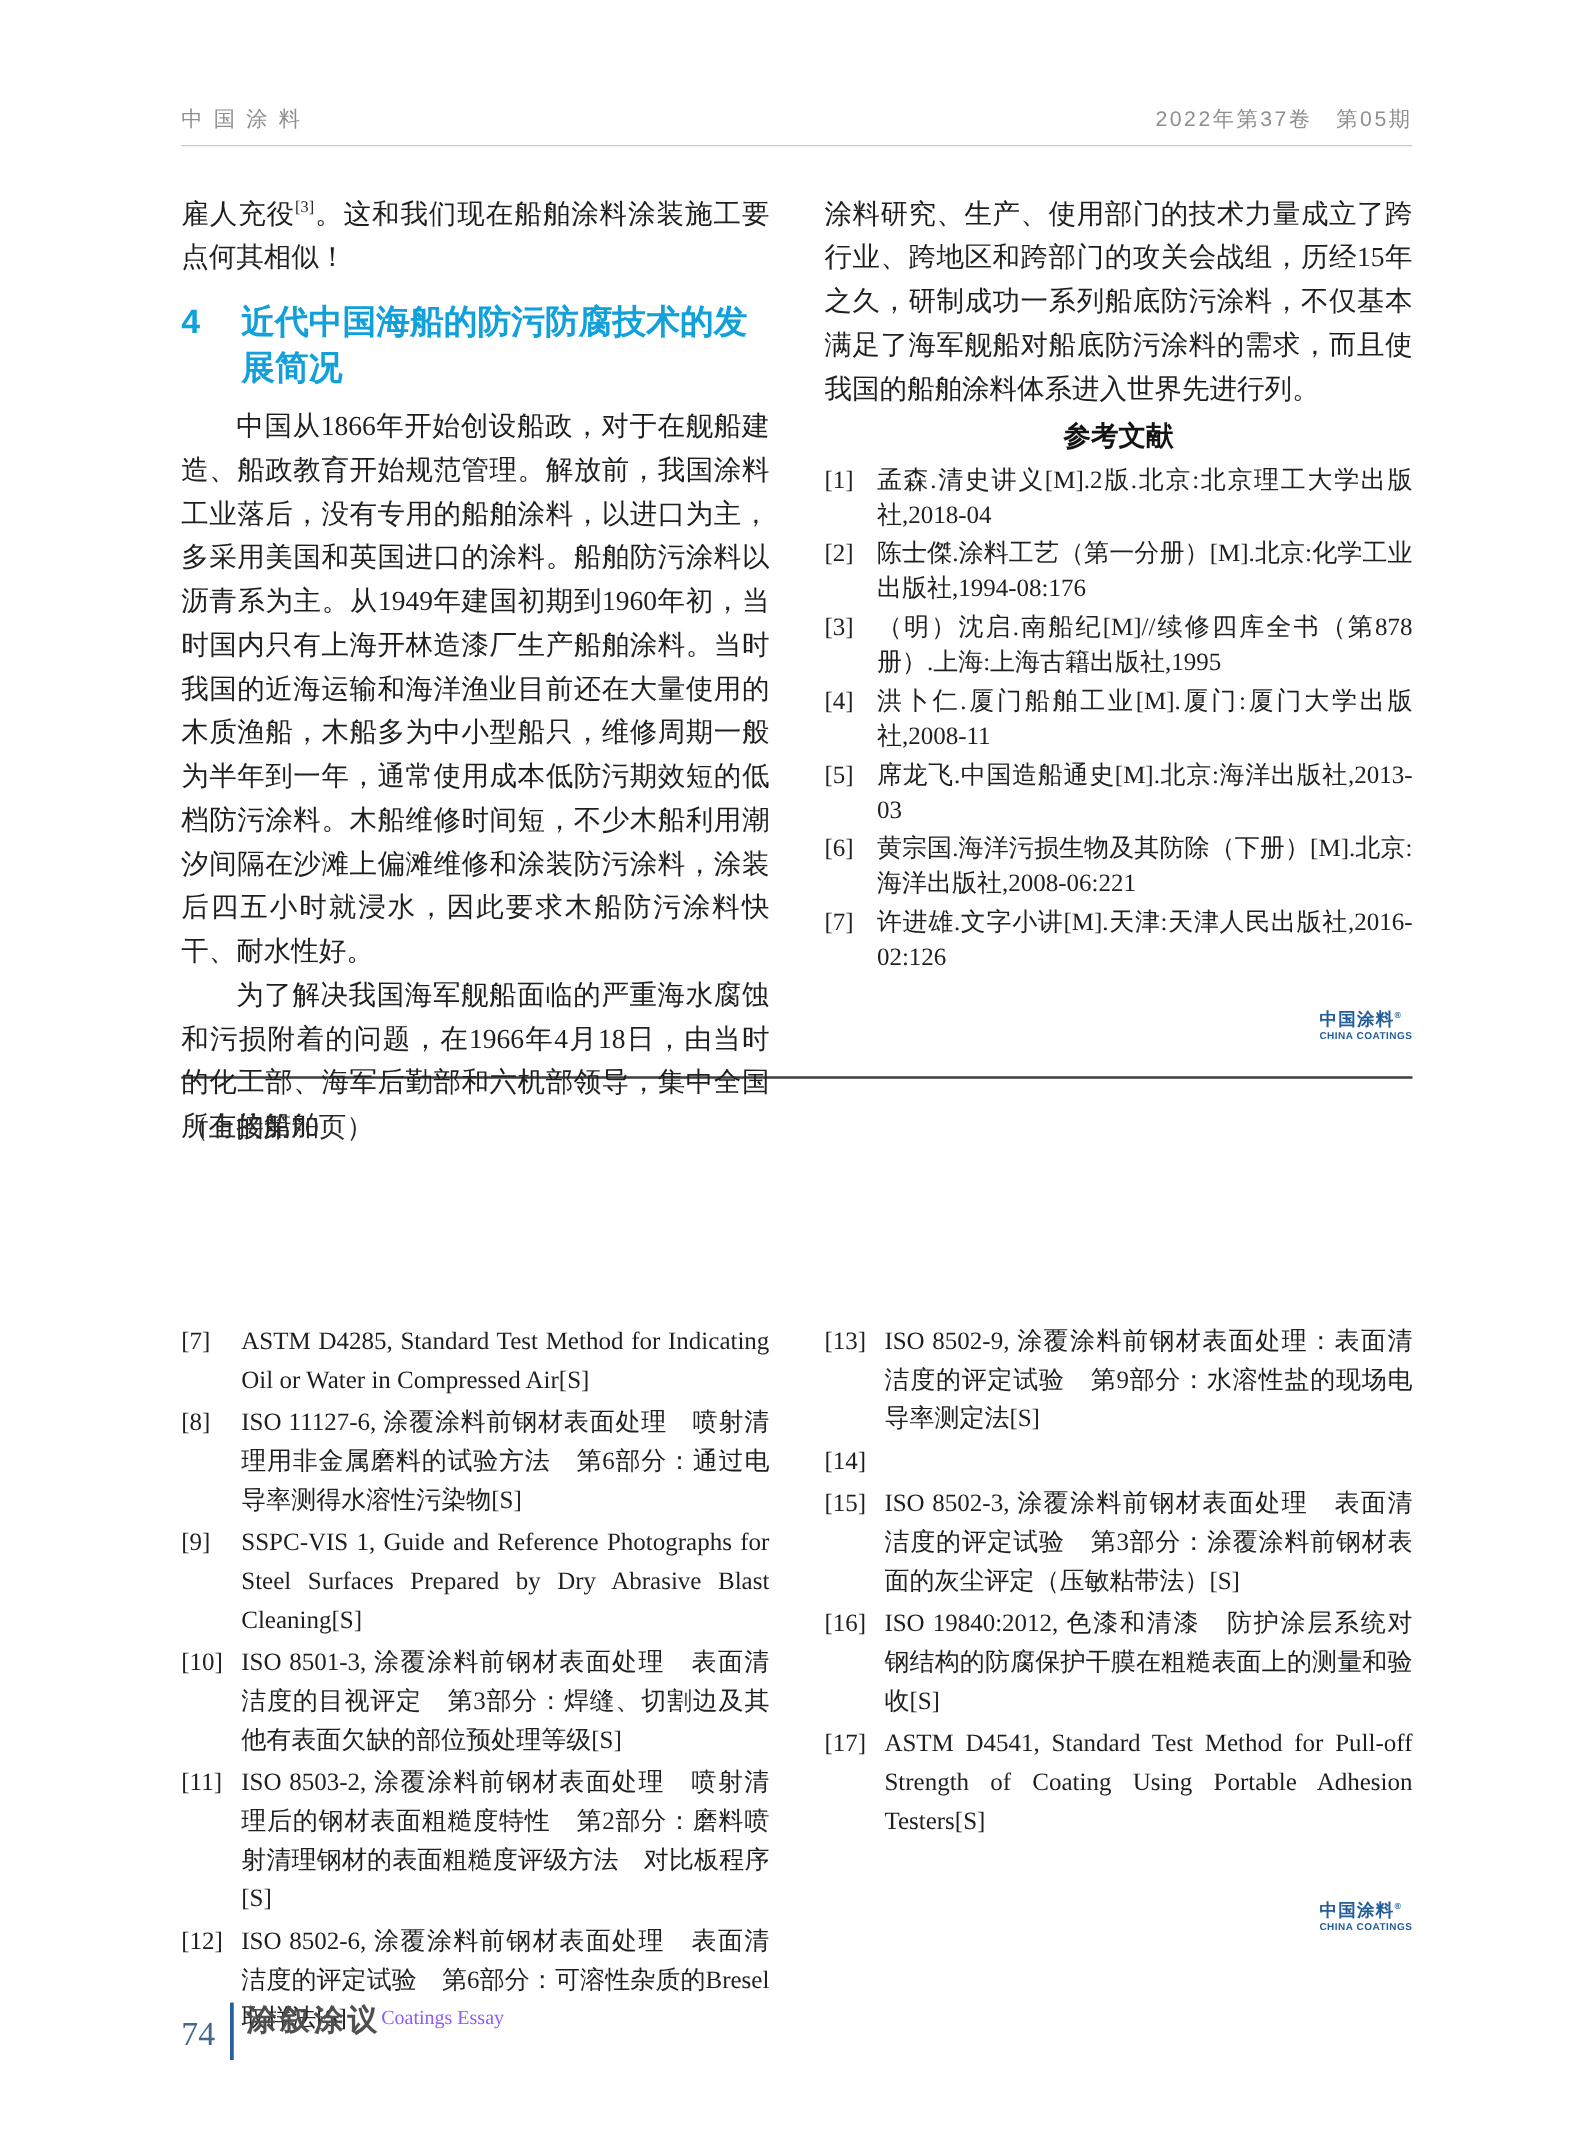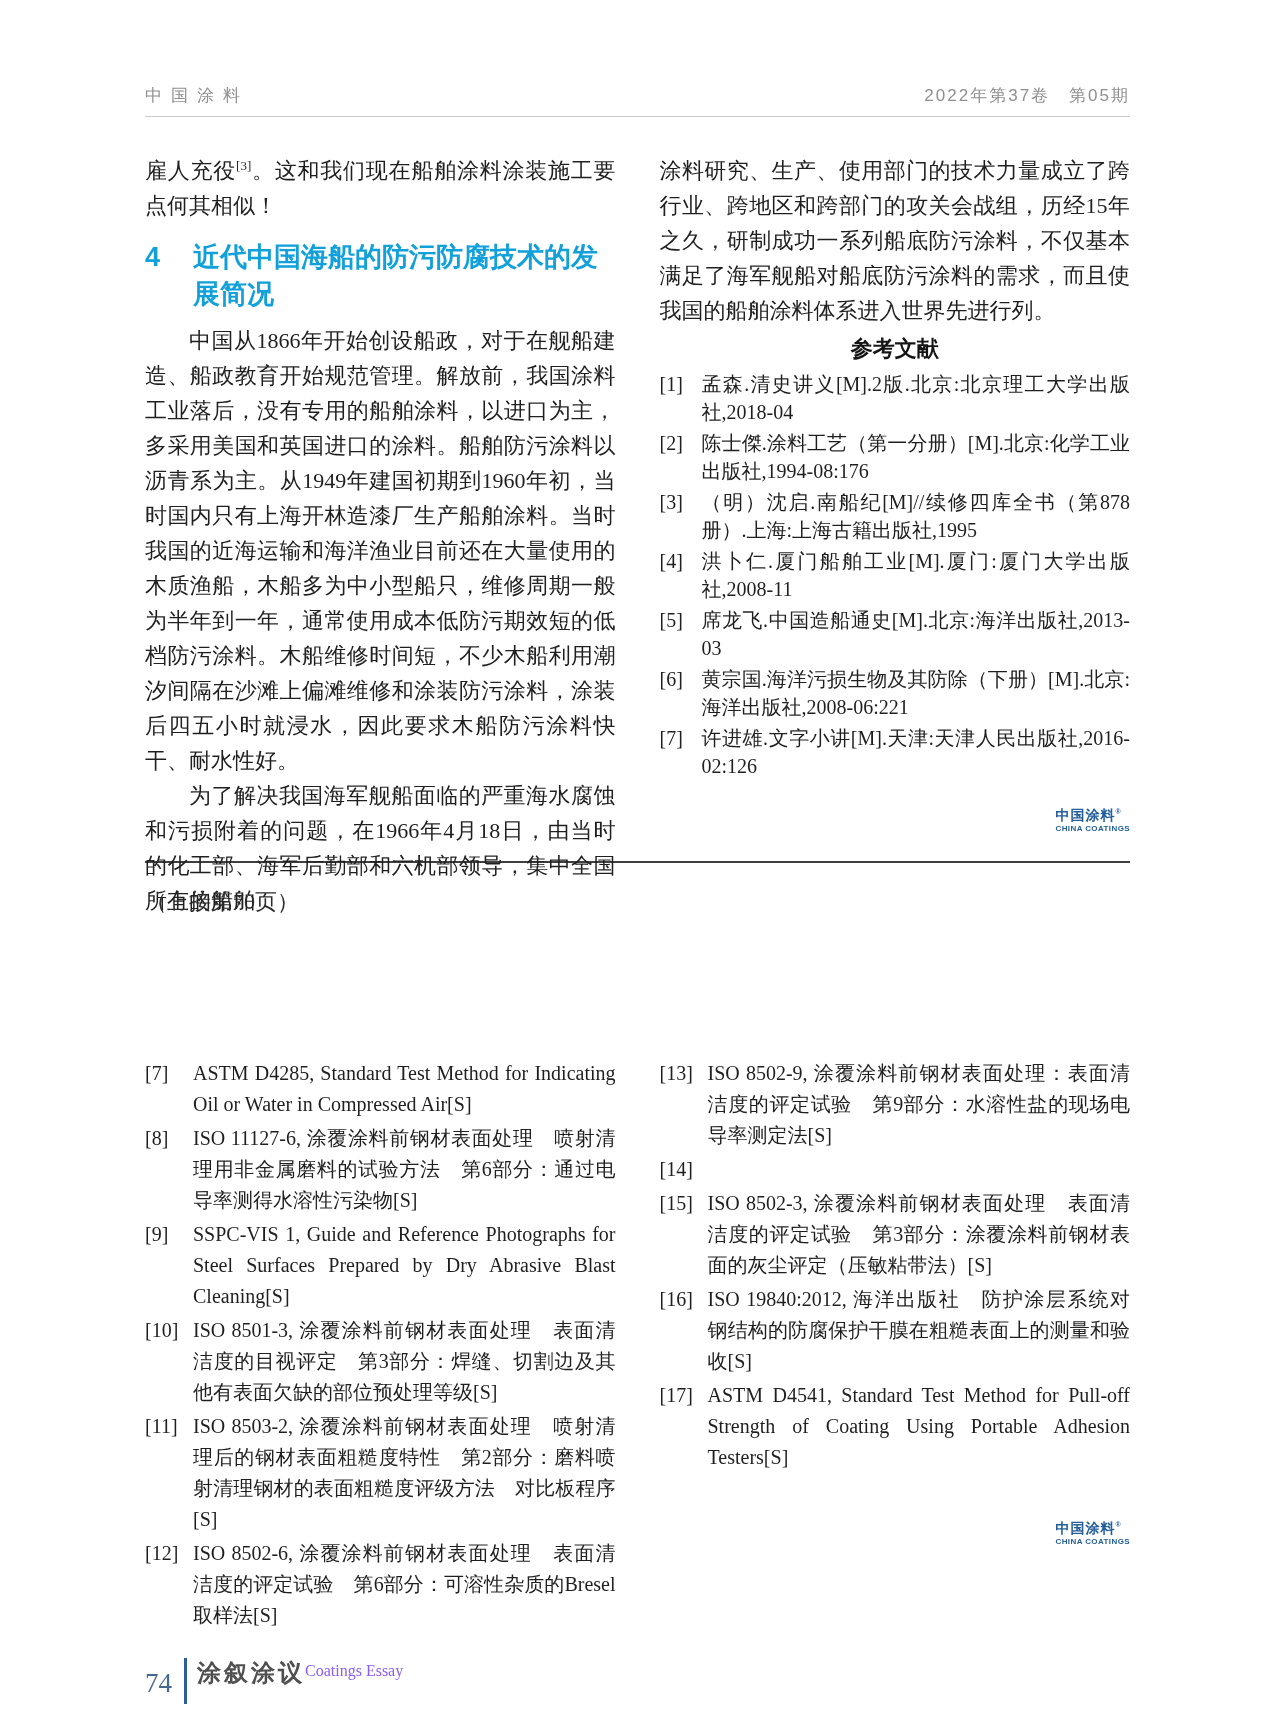--- a/index.html
+++ b/index.html
@@ -89,21 +89,21 @@
   
   .section-divider { border:none; border-top:2px solid #3f3f3f; margin:8px 0 0 0; }
   .continuation-note {
     margin:24px 0 0 0; font-size:22px; line-height:29px; color:#2a2a2a;
   }
 
   .bottom-section { margin-top:142px; }
 
   
   .page-footer {
-    position:absolute; left:145px; top:1658px;
+    position:absolute; left:145px; top:1602px;
     display:flex; align-items:flex-start;
   }
   .page-number {
     font-size:27px; line-height:30px; color:#46688c;
     padding-top:10px; margin-right:12px;
   }
   .footer-bar { width:3px; height:46px; background:#2b5f9c; margin-right:10px; }
   .footer-titles { display:flex; padding-top:2px;justify-content:space-between; }
   .column-title {
     font-family:"Liberation Sans","DejaVu Sans",sans-serif;
@@ -227,21 +227,21 @@
         </li>
         <li>
           <span class="ref-label">[14]</span>
         </li>
         <li>
           <span class="ref-label">[15]</span>
           <span class="ref-text">ISO 8502-3, 涂覆涂料前钢材表面处理　表面清洁度的评定试验　第3部分：涂覆涂料前钢材表面的灰尘评定（压敏粘带法）[S]</span>
         </li>
         <li>
           <span class="ref-label">[16]</span>
-          <span class="ref-text">ISO 19840:2012, 海洋出版社　防护涂层系统对钢结构的防腐保护干膜在粗糙表面上的测量和验收[S]</span>
+          <span class="ref-text">ISO 19840:2012, 色漆和清漆　防护涂层系统对钢结构的防腐保护干膜在粗糙表面上的测量和验收[S]</span>
         </li>
         <li>
           <span class="ref-label">[17]</span>
           <span class="ref-text">ASTM D4541, Standard Test Method for Pull-off Strength of Coating Using Portable Adhesion Testers[S]</span>
         </li>
       </ol>
 
       <div class="logo-row bottom-logo">
         <div class="logo">
           <div class="logo-name"><span>中国涂料</span><sup>®</sup></div>

